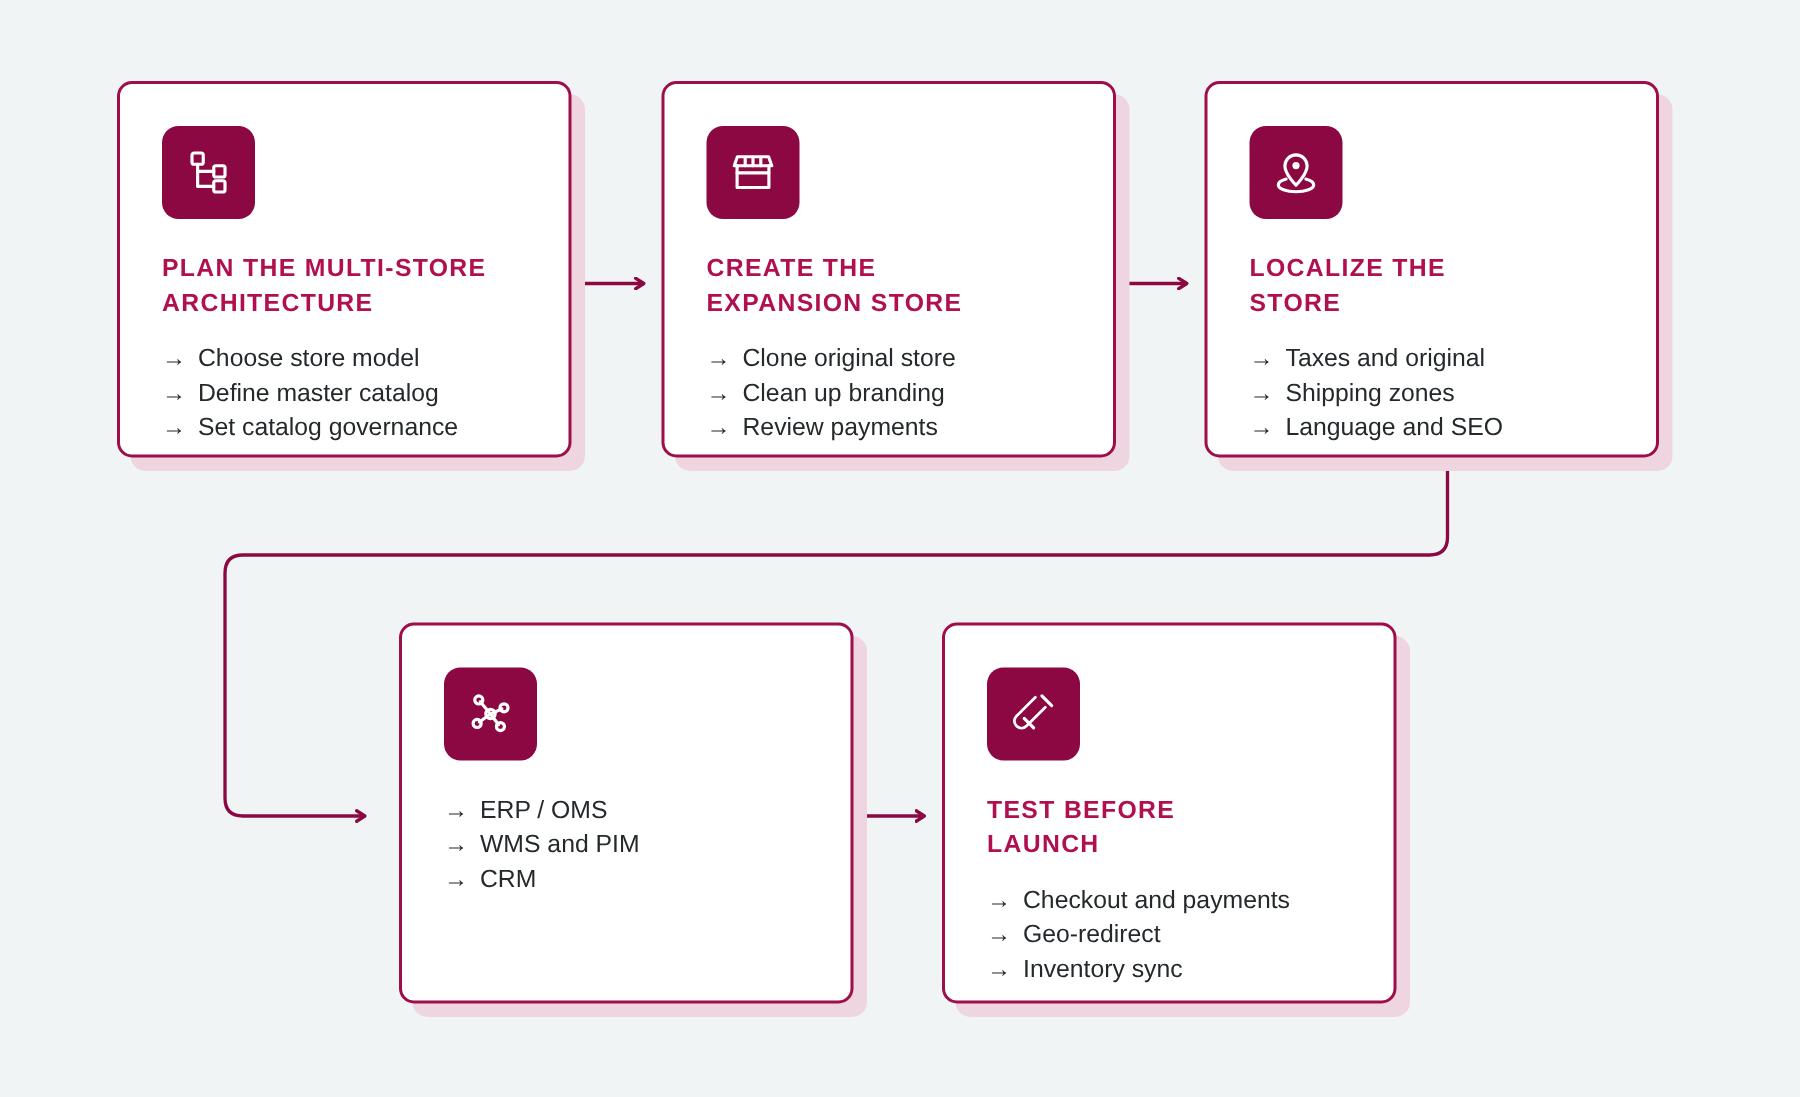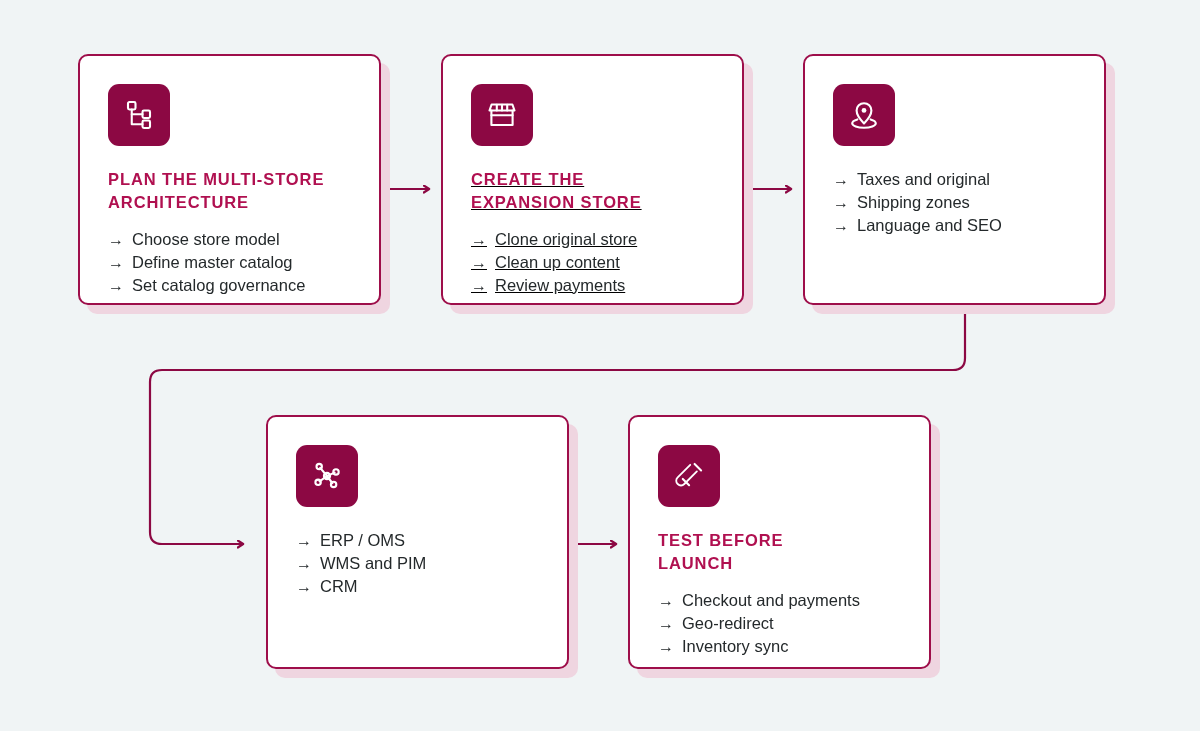--- a/index.html
+++ b/index.html
@@ -91,21 +91,21 @@
 
   .bullet-arrow {
     color: #24292b;
     margin-right: 8px;
     font-size: 16px;
     flex: none;
   }
 
   
   #card-plan        { left: 78px;  top: 52px;  width: 303px; height: 251px; }
-  #card-create      { left: 441px; top: 52px;  width: 303px; height: 251px; text-decoration: underline; }
+  #card-create      { left: 441px; top: 52px;  width: 303px; height: 251px; }
   #card-localize    { left: 803px; top: 52px;  width: 303px; height: 251px; }
   #card-connecting  { left: 266px; top: 413px; width: 303px; height: 254px; }
   #card-test        { left: 628px; top: 413px; width: 303px; height: 254px; }
 </style>
 </head>
 <body>
 
 <div id="canvas">
 
   <svg id="connectors" viewBox="0 0 1200 731" width="1200" height="731" aria-hidden="true">
@@ -175,41 +175,43 @@
       </div>
       <div class="card-title">CREATE THE
 EXPANSION STORE</div>
       <ul class="bullets">
         <li>
           <span class="bullet-arrow">→</span>
           <span>Clone original store</span>
         </li>
         <li>
           <span class="bullet-arrow">→</span>
-          <span>Clean up content</span>
+          <span>Clean up branding</span>
         </li>
         <li>
           <span class="bullet-arrow">→</span>
           <span>Review payments</span>
         </li>
       </ul>
     </div>
   </div>
 
   <div class="card" id="card-localize">
     <div class="card-inner">
       <div class="icon-badge">
         <svg width="34" height="34" viewBox="0 0 34 34" fill="none" stroke="#ffffff" stroke-width="2.1" stroke-linecap="round" stroke-linejoin="round">
           <path d="M17 5.2 C12.9 5.2 9.6 8.5 9.6 12.6 C9.6 18.1 17 25.4 17 25.4
                    C17 25.4 24.4 18.1 24.4 12.6 C24.4 8.5 21.1 5.2 17 5.2 Z"></path>
           <circle cx="17" cy="12.4" r="2.4" fill="#ffffff" stroke="none"></circle>
           <path d="M10.4 21.4 C7.2 22.3 5.2 23.7 5.2 25.3 C5.2 27.8 10.5 29.8 17 29.8
                    C23.5 29.8 28.8 27.8 28.8 25.3 C28.8 23.7 26.8 22.3 23.6 21.4"></path>
         </svg>
       </div>
+      <div class="card-title">LOCALIZE THE
+STORE</div>
       <ul class="bullets">
         <li>
           <span class="bullet-arrow">→</span>
           <span>Taxes and original</span>
         </li>
         <li>
           <span class="bullet-arrow">→</span>
           <span>Shipping zones</span>
         </li>
         <li>

